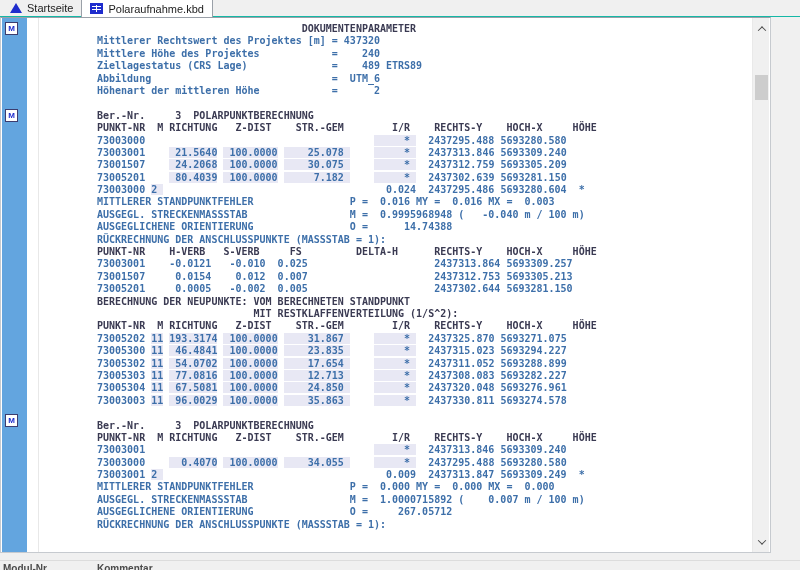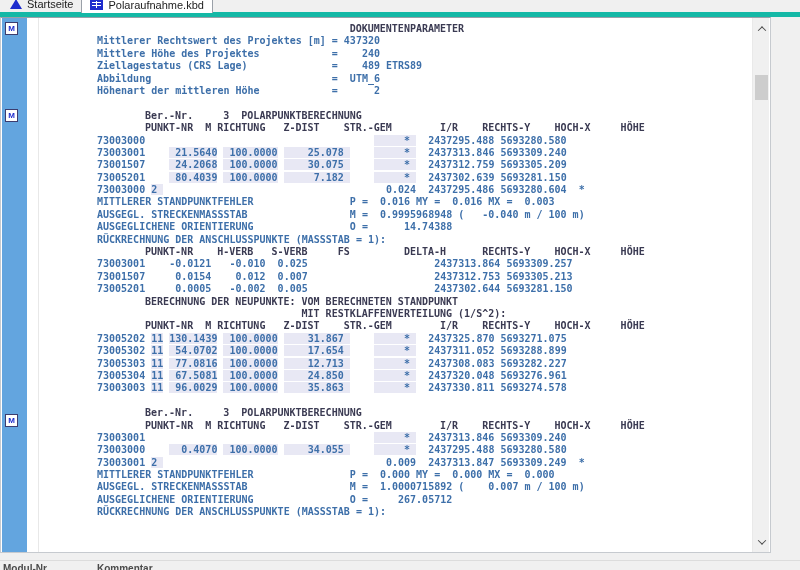--- a/index.html
+++ b/index.html
@@ -1,21 +1,21 @@
 <!DOCTYPE html>
 <html style="--chrome: #f0f0f0; --margin-blue: #63a5df; --text-blue: #3d6fa9; --text-dark: #3a3a52; --highlight: #e8e8f4; --tab-icon: #1e2ccd;"><head>
 <meta charset="utf-8">
 <style>
   * { margin:0; padding:0; box-sizing:border-box; }
   html,body { width:800px; height:570px; overflow:hidden; }
   body { background:var(--chrome,#f0f0f0); font-family:"Liberation Sans",sans-serif; position:relative; }
 
   
   .tabbar { position:absolute; left:0; top:0; width:800px; height:17px;
-            background:var(--chrome,#f0f0f0); border-bottom:5px solid #14b8a6;
+            background:var(--chrome,#f0f0f0); border-bottom:1px solid #14b8a6;
             display:flex; align-items:flex-end; padding-left:2px; }
   .tab { height:17px; display:flex; align-items:center; gap:5px; padding:0 8px;
          font-size:11px; color:#1c1c1c; position:relative; white-space:nowrap; cursor:default; }
   .tab.active { background:#fff; border:1px solid #9aa0a8; border-bottom:none;
                 height:18px; margin-bottom:-1px; z-index:3; }
   .tri { width:0; height:0; border-left:6px solid transparent; border-right:6px solid transparent;
          border-bottom:10px solid var(--tab-icon,#1e2ccd); display:inline-block; }
   .gridicon { width:13px; height:11px; background:var(--tab-icon,#1e2ccd); position:relative; display:inline-block; }
   .gridicon::before { content:""; position:absolute; left:2px; right:2px; top:3px; height:1px;
                       background:#fff; box-shadow:0 3px 0 #fff; }
@@ -29,21 +29,21 @@
   .micon { position:absolute; left:4px; width:13px; height:13px; background:#fff;
            border:1px solid #3c3c6e; color:var(--tab-icon,#2a3acf);
            font-size:8px; font-weight:bold; line-height:11px; text-align:center; z-index:2; cursor:default; }
   .gutterline { position:absolute; left:37px; top:0; width:1px; height:100%; background:#e8e8e8; }
 
   .doctext { position:absolute; left:96px; top:5px;
              font-family:"DejaVu Sans Mono",monospace; font-size:10px; font-weight:bold;
              letter-spacing:0; }
   .ln { height:12.4px; white-space:pre; }
   .ln.b { color:var(--text-blue,#3d6fa9); }
-  .ln.d { color:var(--text-dark,#3a3a52);margin-left:48px; }
+  .ln.d { color:var(--text-dark,#3a3a52); }
   .h { background:var(--highlight,#e8e8f4); }
 
   
   .vscroll { position:absolute; right:1px; top:0; width:17px; height:100%;
              background:#f0f0f0; border-left:1px solid #e9e9e9; }
   .sb-btn { position:absolute; left:0; width:17px; height:17px; display:flex;
             align-items:center; justify-content:center; }
   .sb-btn.up { top:2px; } .sb-btn.down { bottom:2px; }
   .chev { width:6px; height:6px; border-top:1.5px solid #4a4a4a; border-left:1.5px solid #4a4a4a; display:block; }
   .cup   { transform:rotate(45deg) translate(1px,1px); }
@@ -97,21 +97,22 @@
         <div class="ln b"><span>AUSGEGL. STRECKENMASSSTAB                 M =  0.9995968948 (   -0.040 m / 100 m)</span></div>
         <div class="ln b"><span>AUSGEGLICHENE ORIENTIERUNG                O =      14.74388</span></div>
         <div class="ln b"><span>RÜCKRECHNUNG DER ANSCHLUSSPUNKTE (MASSSTAB = 1):</span></div>
         <div class="ln d"><span>PUNKT-NR    H-VERB   S-VERB     FS         DELTA-H      RECHTS-Y    HOCH-X     HÖHE</span></div>
         <div class="ln b"><span>73003001    -0.0121   -0.010  0.025                     2437313.864 5693309.257</span></div>
         <div class="ln b"><span>73001507     0.0154    0.012  0.007                     2437312.753 5693305.213</span></div>
         <div class="ln b"><span>73005201     0.0005   -0.002  0.005                     2437302.644 5693281.150</span></div>
         <div class="ln d"><span>BERECHNUNG DER NEUPUNKTE: VOM BERECHNETEN STANDPUNKT</span></div>
         <div class="ln d"><span>                          MIT RESTKLAFFENVERTEILUNG (1/S^2):</span></div>
         <div class="ln d"><span>PUNKT-NR  M RICHTUNG   Z-DIST    STR.-GEM        I/R    RECHTS-Y    HOCH-X     HÖHE</span></div>
-        <div class="ln b"><span>73005202 </span><span class="h">11</span><span> </span><span class="h">130.1439</span><span> </span><span class="h"> 100.0000</span><span> </span><span class="h">    31.867 </span><span>    </span><span class="h">     * </span><span>  2437325.870 5693271.075</span></div>
+        <div class="ln b"><span>73005202 </span><span class="h">11</span><span> </span><span class="h">193.3174</span><span> </span><span class="h"> 100.0000</span><span> </span><span class="h">    31.867 </span><span>    </span><span class="h">     * </span><span>  2437325.870 5693271.075</span></div>
+        <div class="ln b"><span>73005300 </span><span class="h">11</span><span> </span><span class="h"> 46.4841</span><span> </span><span class="h"> 100.0000</span><span> </span><span class="h">    23.835 </span><span>    </span><span class="h">     * </span><span>  2437315.023 5693294.227</span></div>
         <div class="ln b"><span>73005302 </span><span class="h">11</span><span> </span><span class="h"> 54.0702</span><span> </span><span class="h"> 100.0000</span><span> </span><span class="h">    17.654 </span><span>    </span><span class="h">     * </span><span>  2437311.052 5693288.899</span></div>
         <div class="ln b"><span>73005303 </span><span class="h">11</span><span> </span><span class="h"> 77.0816</span><span> </span><span class="h"> 100.0000</span><span> </span><span class="h">    12.713 </span><span>    </span><span class="h">     * </span><span>  2437308.083 5693282.227</span></div>
         <div class="ln b"><span>73005304 </span><span class="h">11</span><span> </span><span class="h"> 67.5081</span><span> </span><span class="h"> 100.0000</span><span> </span><span class="h">    24.850 </span><span>    </span><span class="h">     * </span><span>  2437320.048 5693276.961</span></div>
         <div class="ln b"><span>73003003 </span><span class="h">11</span><span> </span><span class="h"> 96.0029</span><span> </span><span class="h"> 100.0000</span><span> </span><span class="h">    35.863 </span><span>    </span><span class="h">     * </span><span>  2437330.811 5693274.578</span></div>
         <div class="ln b"></div>
         <div class="ln d"><span>Ber.-Nr.     3  POLARPUNKTBERECHNUNG</span></div>
         <div class="ln d"><span>PUNKT-NR  M RICHTUNG   Z-DIST    STR.-GEM        I/R    RECHTS-Y    HOCH-X     HÖHE</span></div>
         <div class="ln b"><span>73003001                                      </span><span class="h">     * </span><span>  2437313.846 5693309.240</span></div>
         <div class="ln b"><span>73003000    </span><span class="h">  0.4070</span><span> </span><span class="h"> 100.0000</span><span> </span><span class="h">    34.055 </span><span>    </span><span class="h">     * </span><span>  2437295.488 5693280.580</span></div>
         <div class="ln b"><span>73003001 </span><span class="h">2 </span><span>                                     0.009  2437313.847 5693309.249  *</span></div>

